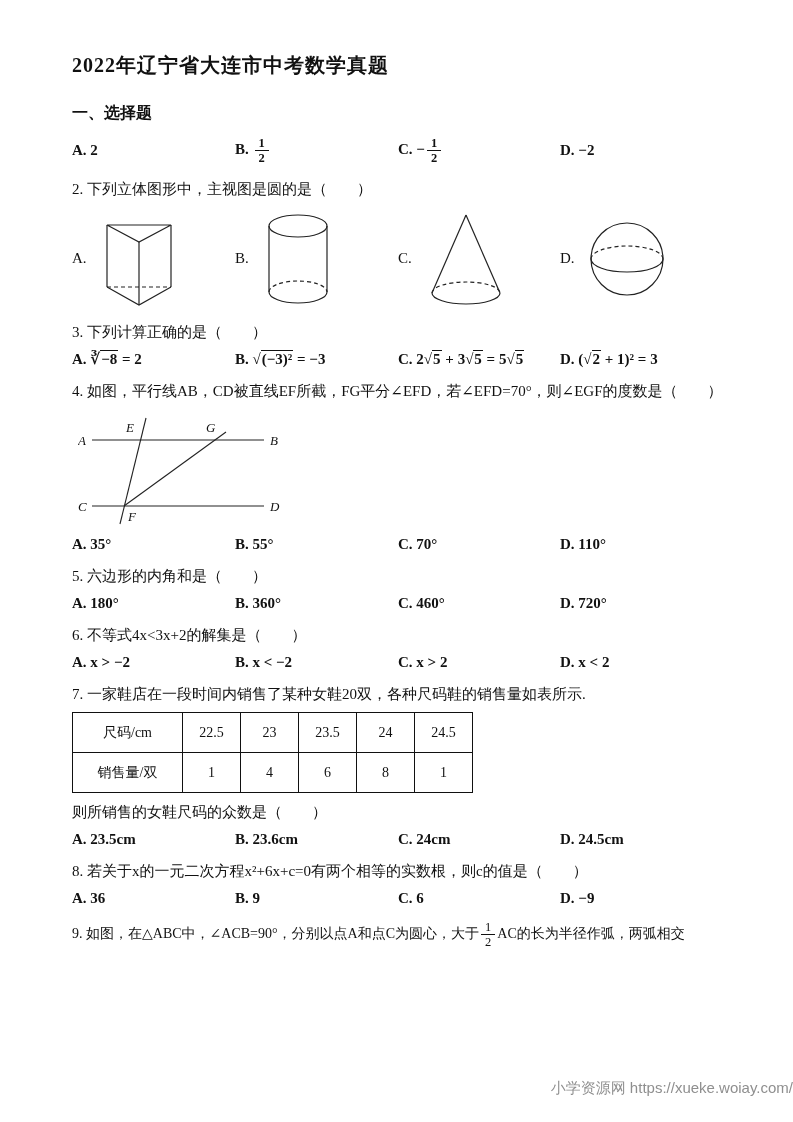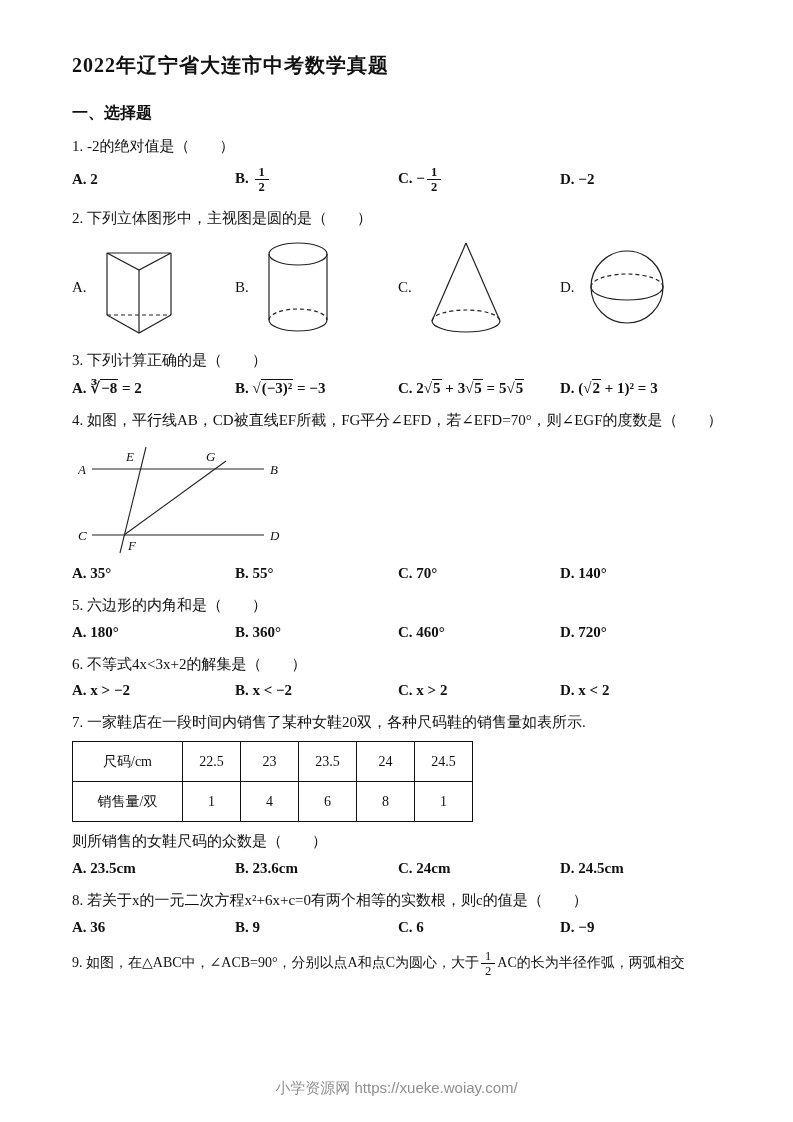--- a/index.html
+++ b/index.html
@@ -30,35 +30,34 @@
   }
   .shape-cell { display:flex; align-items:center; gap:12px; }
   svg { display:block; }
   .fig { margin:6px 0 8px 6px; }
   .sales { border-collapse:collapse; margin:5px 0 9px; font-size:14px; }
   .sales td { border:1px solid #111; text-align:center; height:40px; padding:0 13px; }
   .sales td:first-child { width:110px; }
   .sales td:not(:first-child) { width:58px; }
   .q9 { white-space:nowrap; font-size:14px; }
   .footer {
-    position:absolute; left:0; right:0; bottom:24px; text-align:center;
+    position:absolute; left:0; right:0; bottom:24px; text-align:right;
     font-size:15px; color:#8f8f8f;
     font-family:"Liberation Sans","DejaVu Sans",sans-serif;
   }
 </style>
 </head>
 <body>
 
 <div class="page">
 
   <h1 class="title">2022年辽宁省大连市中考数学真题</h1>
   <h2 class="section">一、选择题</h2>
 
   <div>
-    <p class="stem">1. -2的绝对值是（　　）</p>
     <div class="opts">
       <span class="opt">A. 2</span>
       <span class="opt"><span>B. </span><span class="frac"><span class="num">1</span><span class="den">2</span></span></span>
       <span class="opt"><span>C. −</span><span class="frac"><span class="num">1</span><span class="den">2</span></span></span>
       <span class="opt">D. −2</span>
     </div>
   </div>
 
   <div>
     <p class="stem">2. 下列立体图形中，主视图是圆的是（　　）</p>
@@ -138,21 +137,21 @@
         <text x="192" y="101">D</text>
         <text x="48" y="22">E</text>
         <text x="128" y="22">G</text>
         <text x="50" y="111">F</text>
       </g>
     </svg>
     <div class="opts">
       <span class="opt">A. 35°</span>
       <span class="opt">B. 55°</span>
       <span class="opt">C. 70°</span>
-      <span class="opt">D. 140°</span>
+      <span class="opt">D. 110°</span>
     </div>
   </div>
 
   <div>
     <p class="stem">5. 六边形的内角和是（　　）</p>
     <div class="opts">
       <span class="opt">A. 180°</span>
       <span class="opt">B. 360°</span>
       <span class="opt">C. 460°</span>
       <span class="opt">D. 720°</span>

